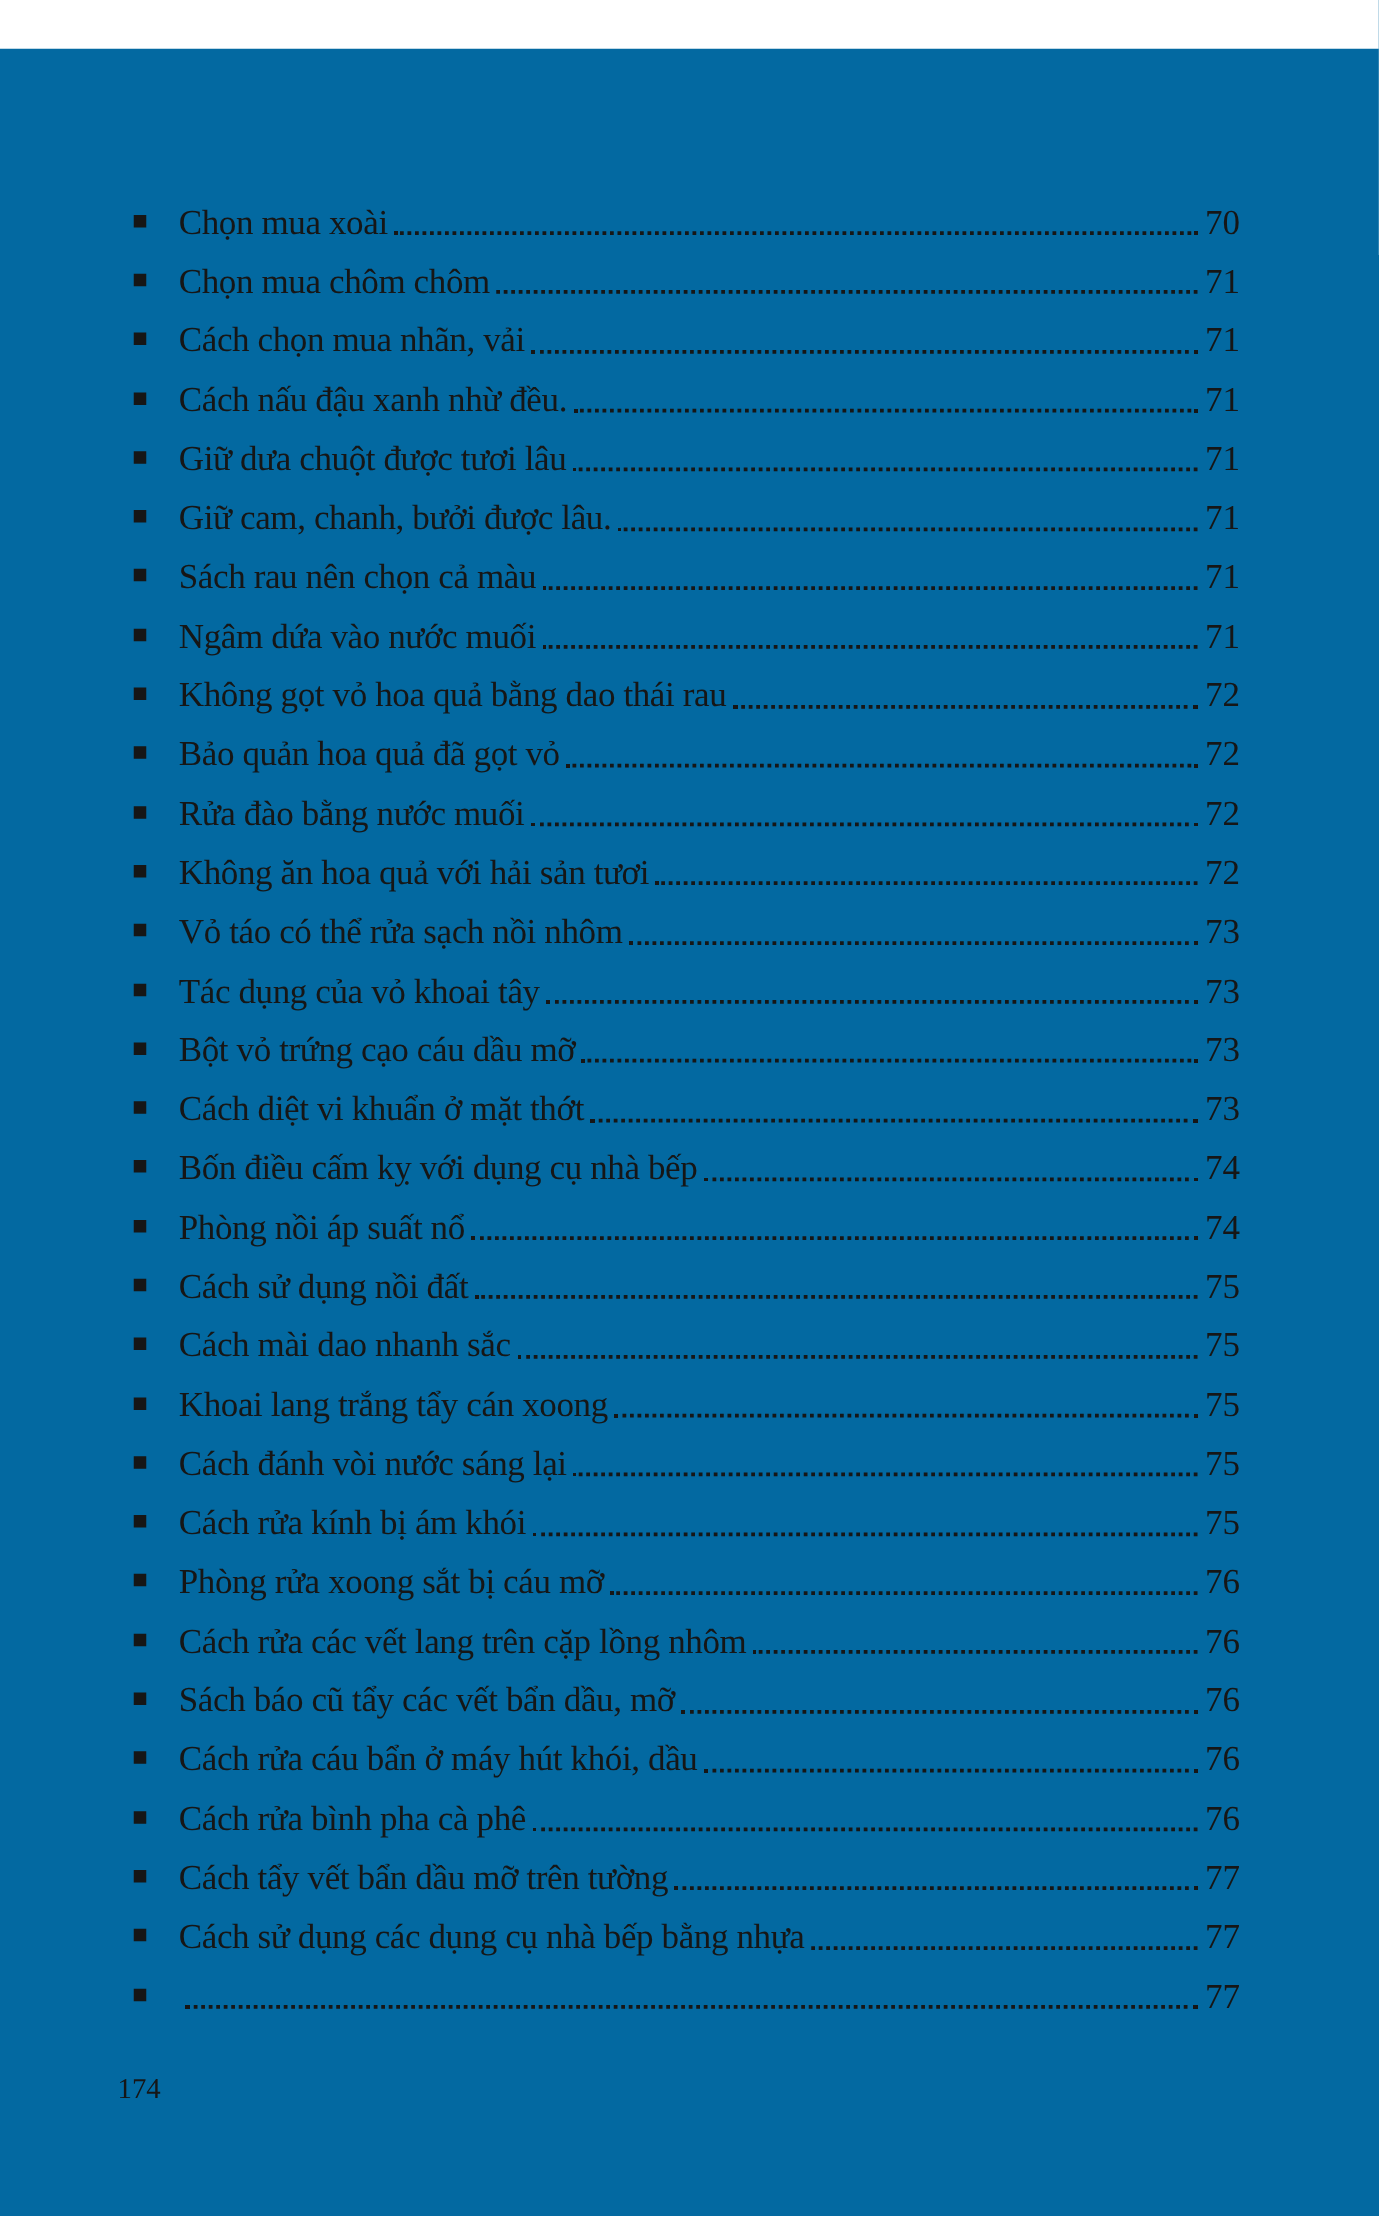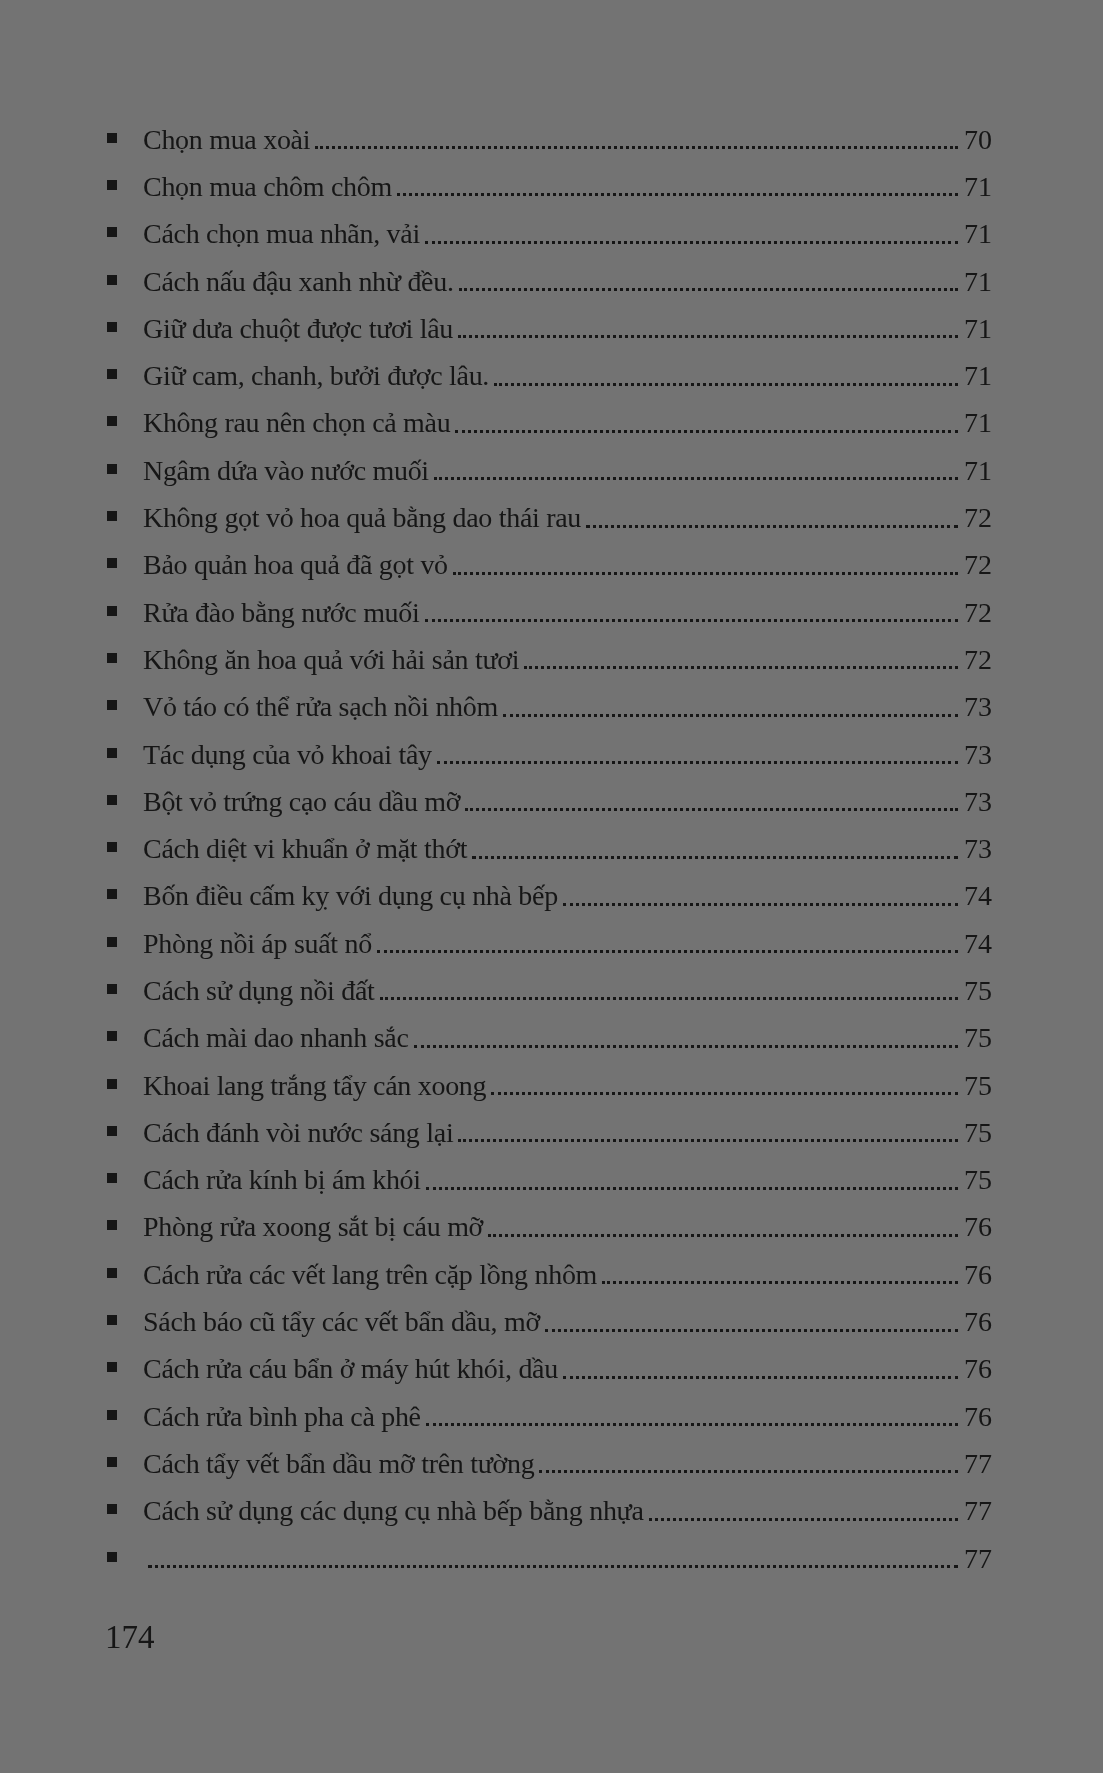--- a/index.html
+++ b/index.html
@@ -8,21 +8,22 @@
     height: 1773px;
     background: #ffffff;
     position: relative;
     font-family: "Liberation Serif", "DejaVu Serif", serif;
     color: #161616;
     overflow: hidden;
   }
   .page {
     position: absolute;
     inset: 0;
-    background: #737373;
+    background: #0369a1;
+    margin-top: 39px;
   }
   .toc {
     position: absolute;
     left: 107px;
     top: 116px;
     width: 893px;
   }
   .toc-row {
     display: flex;
     align-items: center;
@@ -53,23 +54,23 @@
   }
   .pagenum {
     flex: 0 0 auto;
     font-size: 28px;
     min-width: 36px;
     text-align: left;
     line-height: 1;
   }
   .folio {
     position: absolute;
-    left: 105px;
+    left: 94px;
     top: 1618px;
-    font-size: 33px;
+    font-size: 23px;
     line-height: 1.2;
   }
 </style>
 </head>
 <body>
 
 <div class="page">
 
   <div class="toc" id="toc-list">
   <div class="toc-row">
@@ -109,21 +110,21 @@
 
   <div class="toc-row">
     <span class="bullet"></span>
     <span class="title">Giữ cam, chanh, bưởi được lâu.</span>
     <span class="leader"></span>
     <span class="pagenum">71</span>
   </div>
 
   <div class="toc-row">
     <span class="bullet"></span>
-    <span class="title">Không rau nên chọn cả màu</span>
+    <span class="title">Sách rau nên chọn cả màu</span>
     <span class="leader"></span>
     <span class="pagenum">71</span>
   </div>
 
   <div class="toc-row">
     <span class="bullet"></span>
     <span class="title">Ngâm dứa vào nước muối</span>
     <span class="leader"></span>
     <span class="pagenum">71</span>
   </div>

